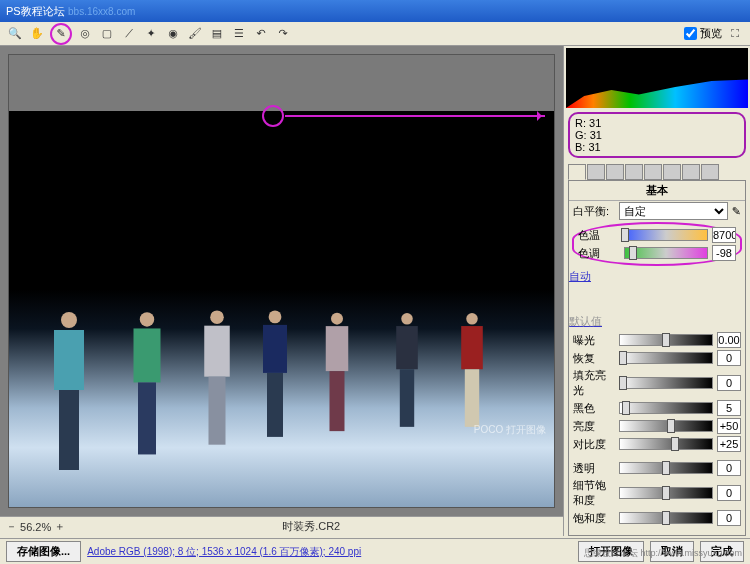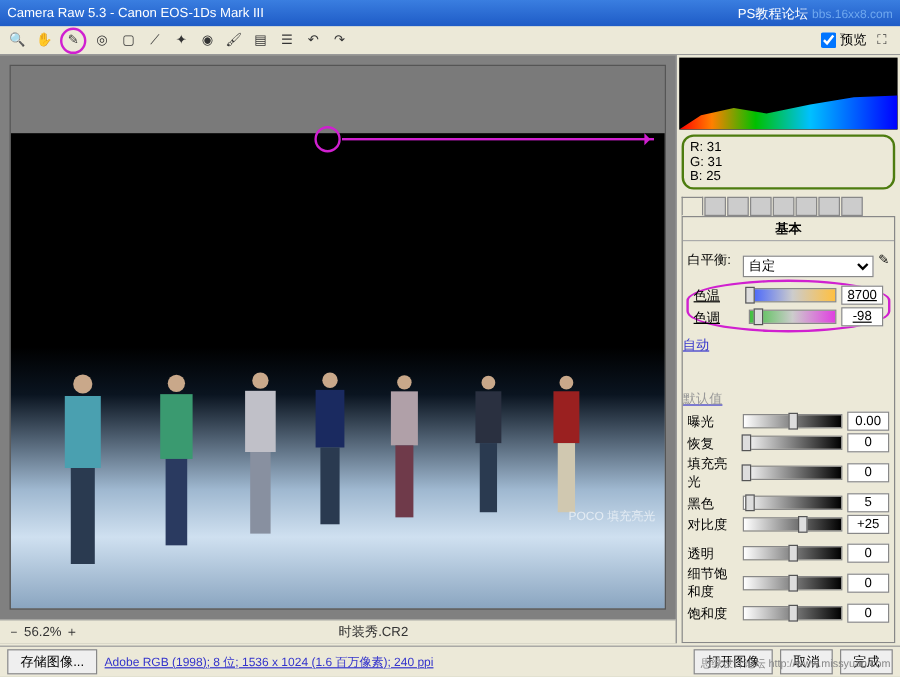--- a/index.html
+++ b/index.html
@@ -18,53 +18,52 @@
 .stage { position: absolute; left: 0; top: 56px; right: 0; bottom: 0; background: linear-gradient(180deg, #000 0%, #000 45%, #0a1420 55%, #9fb8d0 75%, #cfe0f0 85%, #8aa5c0 100%); }
 .person { position: absolute; bottom: 40px; width: 36px; height: 165px; }
 .person .head { width: 16px; height: 16px; background: #c9a88a; border-radius: 50%; margin: 0 auto; }
 .person .body { width: 30px; height: 60px; margin: 2px auto 0; background: #4aa0b0; }
 .person .legs { width: 20px; height: 80px; margin: 0 auto; background: #2a3a50; }
 .zoom-bar { height: 20px; background: #ece9d8; border-top: 1px solid #999; display: flex; align-items: center; padding: 0 6px; color: #333; }
 .zoom-bar .fname { flex: 1; text-align: center; }
 .right { width: 186px; background: #ece9d8; display: flex; flex-direction: column; overflow: hidden; }
 .histo { height: 60px; background: #000; margin: 2px; position: relative; }
 .histo::after { content: ""; position: absolute; left: 0; right: 0; bottom: 0; height: 30px; background: linear-gradient(90deg, #ff0000 0%, #ff8000 15%, #00c000 35%, #00c0ff 60%, #0000ff 100%); clip-path: polygon(0 100%, 10% 60%, 25% 40%, 40% 55%, 60% 30%, 80% 10%, 100% 5%, 100% 100%); }
-.info { display: flex; margin: 2px 4px; border: 2px solid #4d7c0f; border-radius: 10px; padding: 3px 5px; font-size: 10px; gap: 37px; }
+.info { display: flex; margin: 2px 4px; border: 2px solid #a21caf; border-radius: 10px; padding: 3px 5px; font-size: 10px; gap: 37px; }
 .info .col { flex: 1; }
 .info .col div { line-height: 12px; }
 .panel-tabs { display: flex; gap: 1px; margin: 4px 4px 0; }
 .ptab { width: 18px; height: 16px; background: #ccc; border: 1px solid #888; cursor: pointer; }
 .ptab.active { background: #ece9d8; border-bottom-color: #ece9d8; }
 .panel { margin: 0 4px; border: 1px solid #888; background: #ece9d8; flex: 1; overflow-y: auto; }
 .phead { text-align: center; border-bottom: 1px solid #aaa; padding: 2px; font-weight: bold; }
 .row { display: flex; align-items: center; padding: 1px 4px; gap: 4px; min-height: 18px; }
 .row .lbl { width: 42px; font-size: 11px; }
 .row .slider { flex: 1; height: 12px; position: relative; background: linear-gradient(90deg, #4060ff, #ccc, #ffc040); border: 1px solid #888; }
 .row .slider.gray { background: linear-gradient(90deg, #fff, #000); }
 .row .slider.tint { background: linear-gradient(90deg, #40c040, #ccc, #e040e0); }
 .row .slider .thumb { position: absolute; top: -2px; width: 8px; height: 14px; background: #ddd; border: 1px solid #555; transform: translateX(-50%); }
-.row .val { width: 35px; border: 1px solid #888; background: #fff; text-align: center; font-size: 11px; height: 16px; }
-.wb-select { flex: 1; border: 1px solid #888; background: #fff; height: 18px; margin-top: 11px; }
-.circled { border: 2px solid #d020d0; border-radius: 50%/40%; margin: 1px 3px; padding: 2px 0; text-decoration: underline; }
+.row .val { width: 24px; border: 1px solid #888; background: #fff; text-align: center; font-size: 11px; height: 16px; }
+.wb-select { flex: 1; border: 1px solid #888; background: #fff; height: 18px; }
+.circled { border: 2px solid #d020d0; border-radius: 50%/40%; margin: 1px 3px; padding: 2px 0; }
 .section-links { display: flex; justify-content: center; gap: 30px; font-size: 10px; text-decoration: underline; color: #33c; padding: 2px 0; flex-direction: column; }
 .section-links .dis { color: #999; }
 .footer { position: absolute; left: 0; right: 0; bottom: 0; height: 26px; background: #ece9d8; border-top: 1px solid #999; display: flex; align-items: center; padding: 0 6px; gap: 6px; }
-.btn { border: 1px solid #888; background: #efefef; padding: 2px 10px; cursor: pointer; }
+.btn { border: 1px solid #888; background: #efefef; padding: 2px 10px; cursor: pointer; font-weight: bold; }
 .link { color: #33c; text-decoration: underline; flex: 1; text-align: left; font-size: 10px; cursor: pointer; }
 .annot { position: absolute; border: 2px solid #d020d0; border-radius: 50%; }
 .arrow-line { position: absolute; height: 2px; background: #d020d0; }
 .arrow-line::after { content: ""; position: absolute; right: -2px; top: -4px; border: 5px solid transparent; border-left-color: #d020d0; }
 .wm { position: absolute; right: 8px; bottom: 70px; color: #fff; opacity: 0.6; font-size: 10px; }
 .wm2 { position: absolute; right: 8px; bottom: 4px; color: #888; font-size: 9px; }
 </style>
 </head>
 <body>
 
 <div class="titlebar">
-  <span>Camera Raw 5.3  -  Canon EOS-1Ds Mark III</span>
   <span class="t-right">
     <span>PS教程论坛</span>
     <span class="url-sub">bbs.16xx8.com</span>
   </span>
 </div>
 
 <div class="toolbar">
   <div class="tb-icon">🔍</div>
   <div class="tb-icon">✋</div>
   <div class="tb-icon sel">✎</div>
@@ -121,37 +120,37 @@
             <div class="legs"></div>
           </div>
         <div class="person" style="left:445px;bottom:52px;transform:scale(.72)">
             <div class="head"></div>
             <div class="body" style="background:#9a2020"></div>
             <div class="legs" style="background:#d0c8b0"></div>
           </div>
       </div>
       <div class="annot" style="left:253px;top:50px;width:22px;height:22px"></div>
       <div class="arrow-line" style="left:276px;top:60px;width:260px"></div>
-      <div class="wm">POCO  填充亮光</div>
+      <div class="wm">POCO  打开图像</div>
     </div>
     <div class="zoom-bar">
       <span>－</span>&nbsp;
       <span>56.2%</span>&nbsp;
       <span>＋</span>
       <span class="fname">时装秀.CR2</span>
     </div>
   </div>
 
   <div class="right">
     <div class="histo"></div>
     <div class="info">
       <div class="col">
         <div>R:  31</div>
         <div>G:  31</div>
-        <div>B:  25</div>
+        <div>B:  31</div>
       </div>
     </div>
     <div class="panel-tabs">
       <div class="ptab active"></div>
       <div class="ptab"></div>
       <div class="ptab"></div>
       <div class="ptab"></div>
       <div class="ptab"></div>
       <div class="ptab"></div>
       <div class="ptab"></div>
@@ -206,20 +205,27 @@
           <input class="val" value="0" style="">
         </div>
       <div class="row">
           <span class="lbl">黑色</span>
           <div class="slider gray">
             <div class="thumb" style="left:6%"></div>
           </div>
           <input class="val" value="5" style="">
         </div>
       <div class="row">
+          <span class="lbl">亮度</span>
+          <div class="slider gray">
+            <div class="thumb" style="left:55%"></div>
+          </div>
+          <input class="val" value="+50" style="">
+        </div>
+      <div class="row">
           <span class="lbl">对比度</span>
           <div class="slider gray">
             <div class="thumb" style="left:60%"></div>
           </div>
           <input class="val" value="+25" style="">
         </div>
       <div class="row" style="margin-top:6px">
           <span class="lbl">透明</span>
           <div class="slider gray">
             <div class="thumb" style="left:50%"></div>

